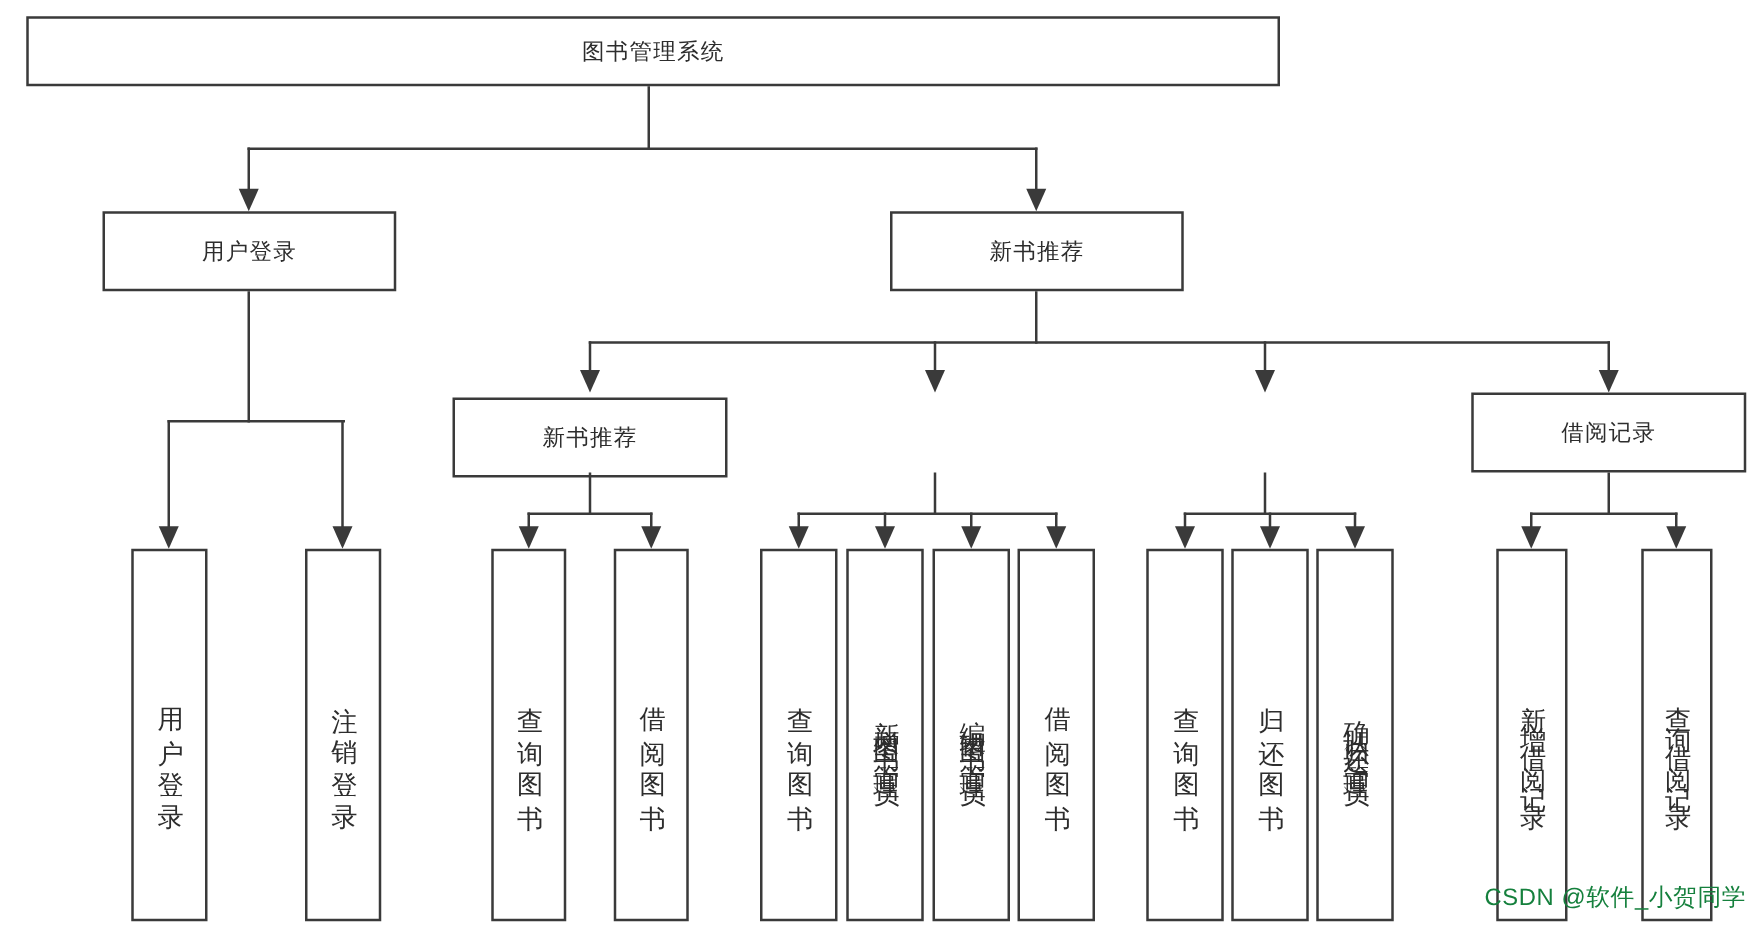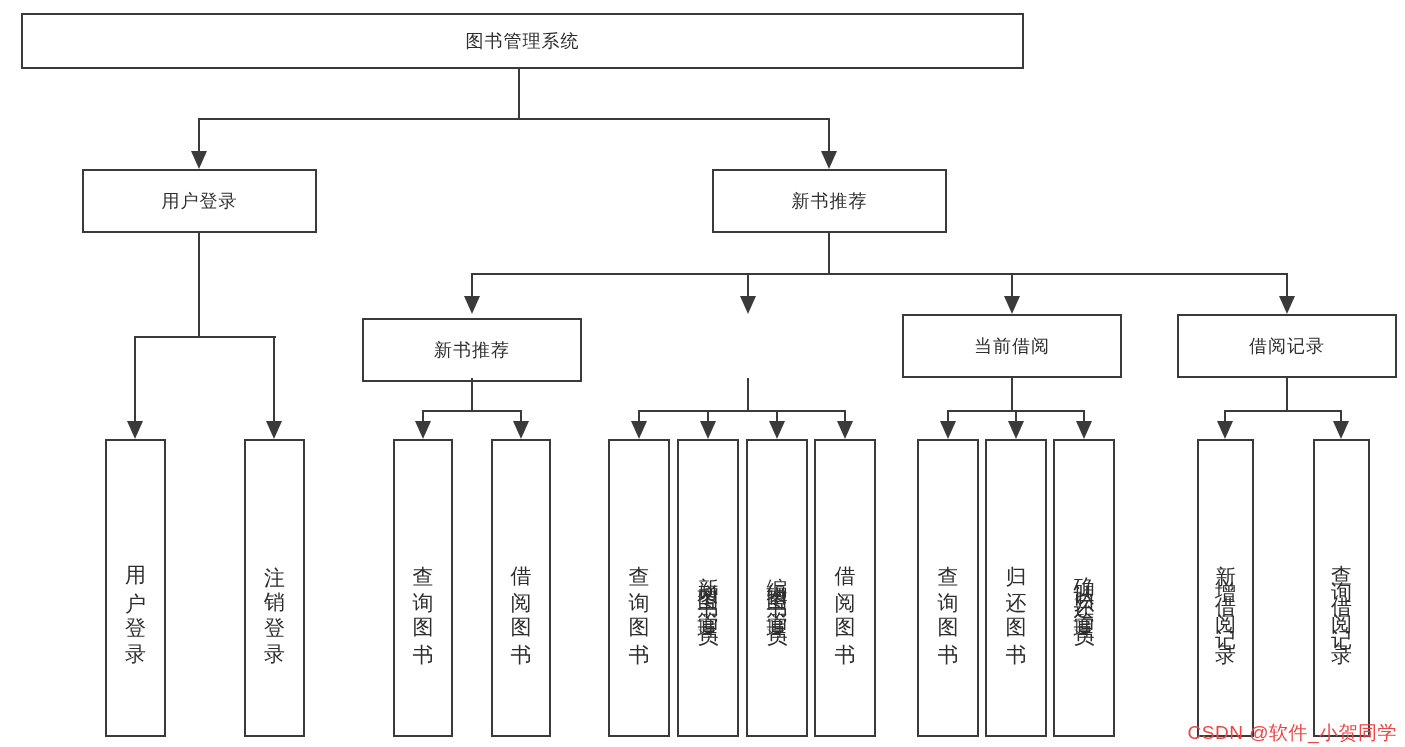--- a/index.html
+++ b/index.html
@@ -43,22 +43,22 @@
   .hline{height:2px;}
   .arrow{
     position:absolute;
     width:0;height:0;
     border-left:8px solid transparent;
     border-right:8px solid transparent;
     border-top:18px solid #3a3a3a;
   }
   .watermark{
     position:absolute;
-    right:8px;bottom:1px;
-    color:#ef4444;
+    right:8px;bottom:16px;
+    color:#15803d;
     font-size:19px;
     letter-spacing:0.5px;
     z-index:5;
     text-align:center;
   }
 </style>
 </head>
 <body>
 
 <div id="stage">
@@ -94,23 +94,20 @@
   <div class="arrow" style="left:464px;top:296px;"></div>
   <div class="vline" style="left:747px;top:273px;height:26px;"></div>
   <div class="arrow" style="left:740px;top:296px;"></div>
   <div class="vline" style="left:1011px;top:273px;height:26px;"></div>
   <div class="arrow" style="left:1004px;top:296px;"></div>
   <div class="vline" style="left:1286px;top:273px;height:26px;"></div>
   <div class="arrow" style="left:1279px;top:296px;"></div>
 
   <div class="box" style="left:362px;top:318px;width:220px;height:64px;">
     <span>新书推荐</span>
-  </div>
-  <div class="box" style="left:902px;top:314px;width:220px;height:64px;">
-    <span>当前借阅</span>
   </div>
   <div class="box" style="left:1177px;top:314px;width:220px;height:64px;">
     <span>借阅记录</span>
   </div>
 
   <div class="vline" style="left:471px;top:378px;height:34px;"></div>
   <div class="hline" style="left:422px;top:410px;width:100px;"></div>
   <div class="vline" style="left:422px;top:410px;height:13px;"></div>
   <div class="arrow" style="left:415px;top:421px;"></div>
   <div class="vline" style="left:520px;top:410px;height:13px;"></div>

